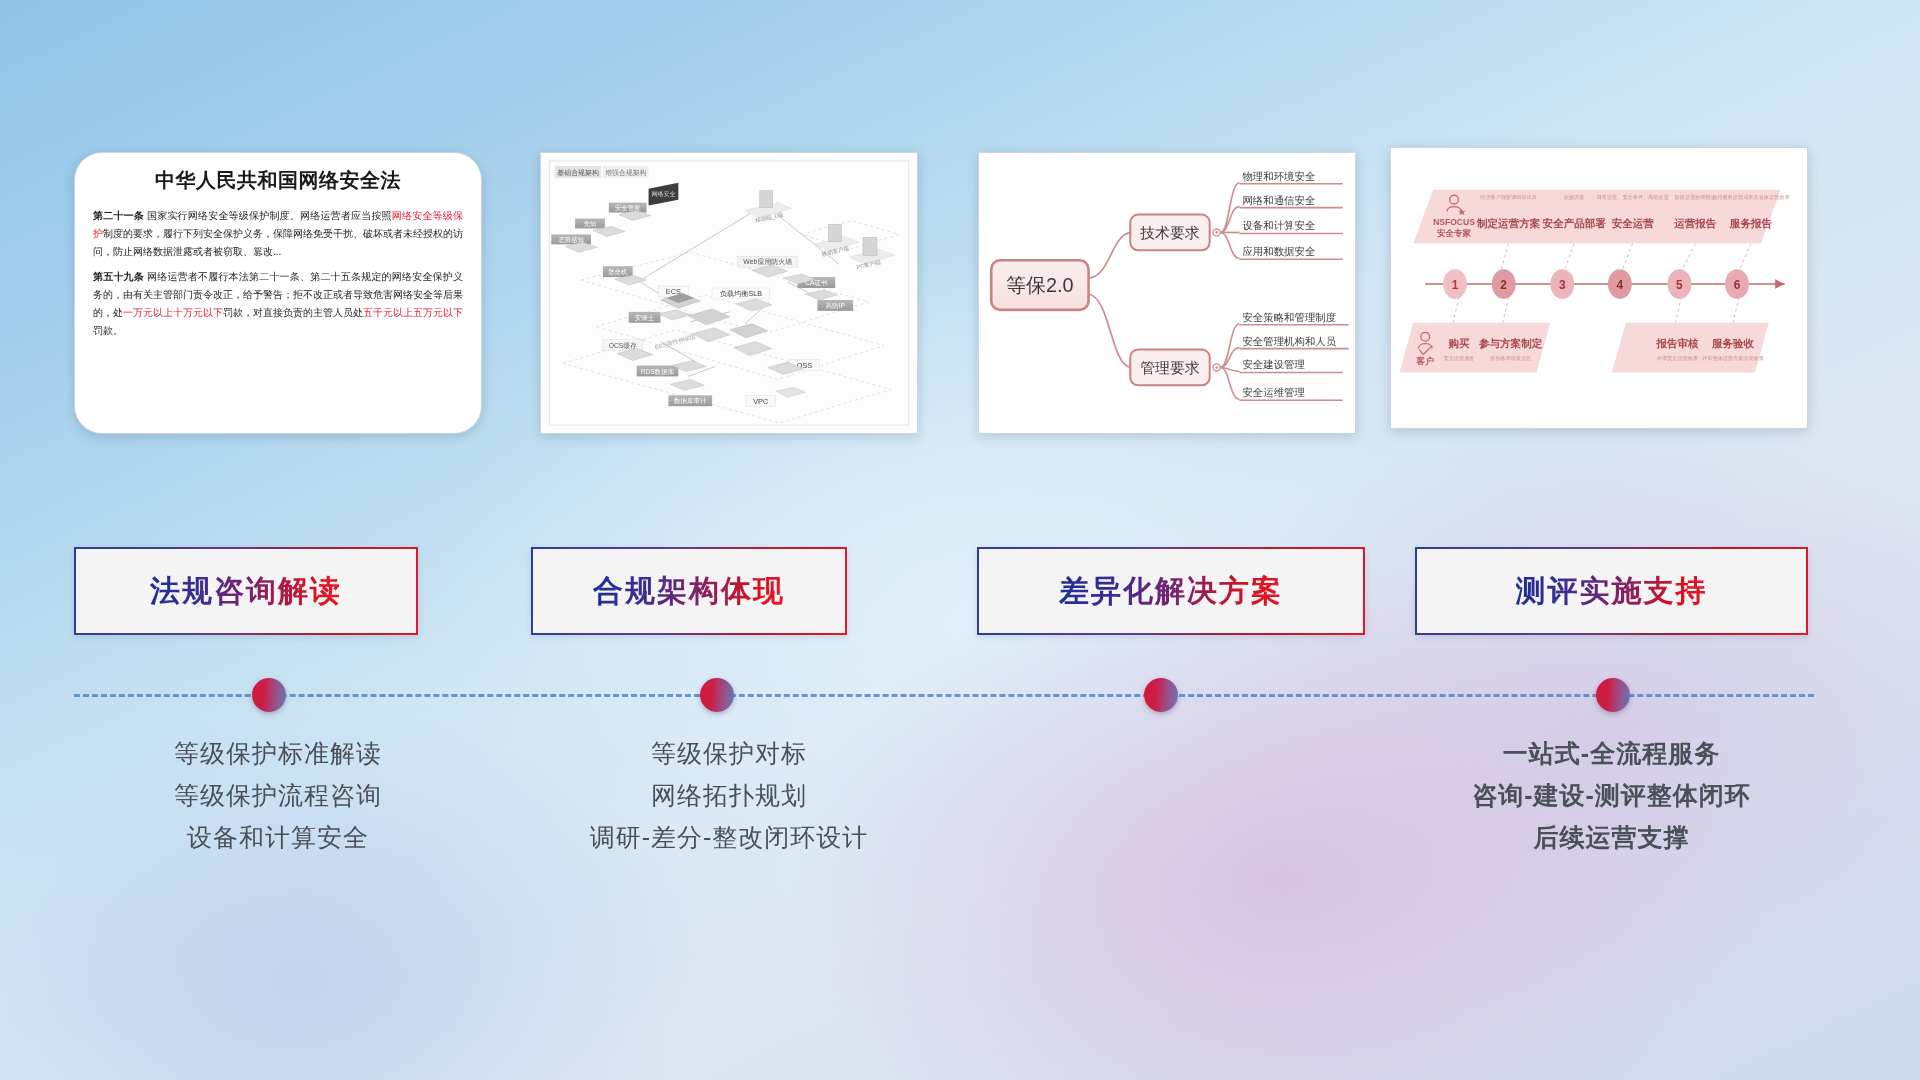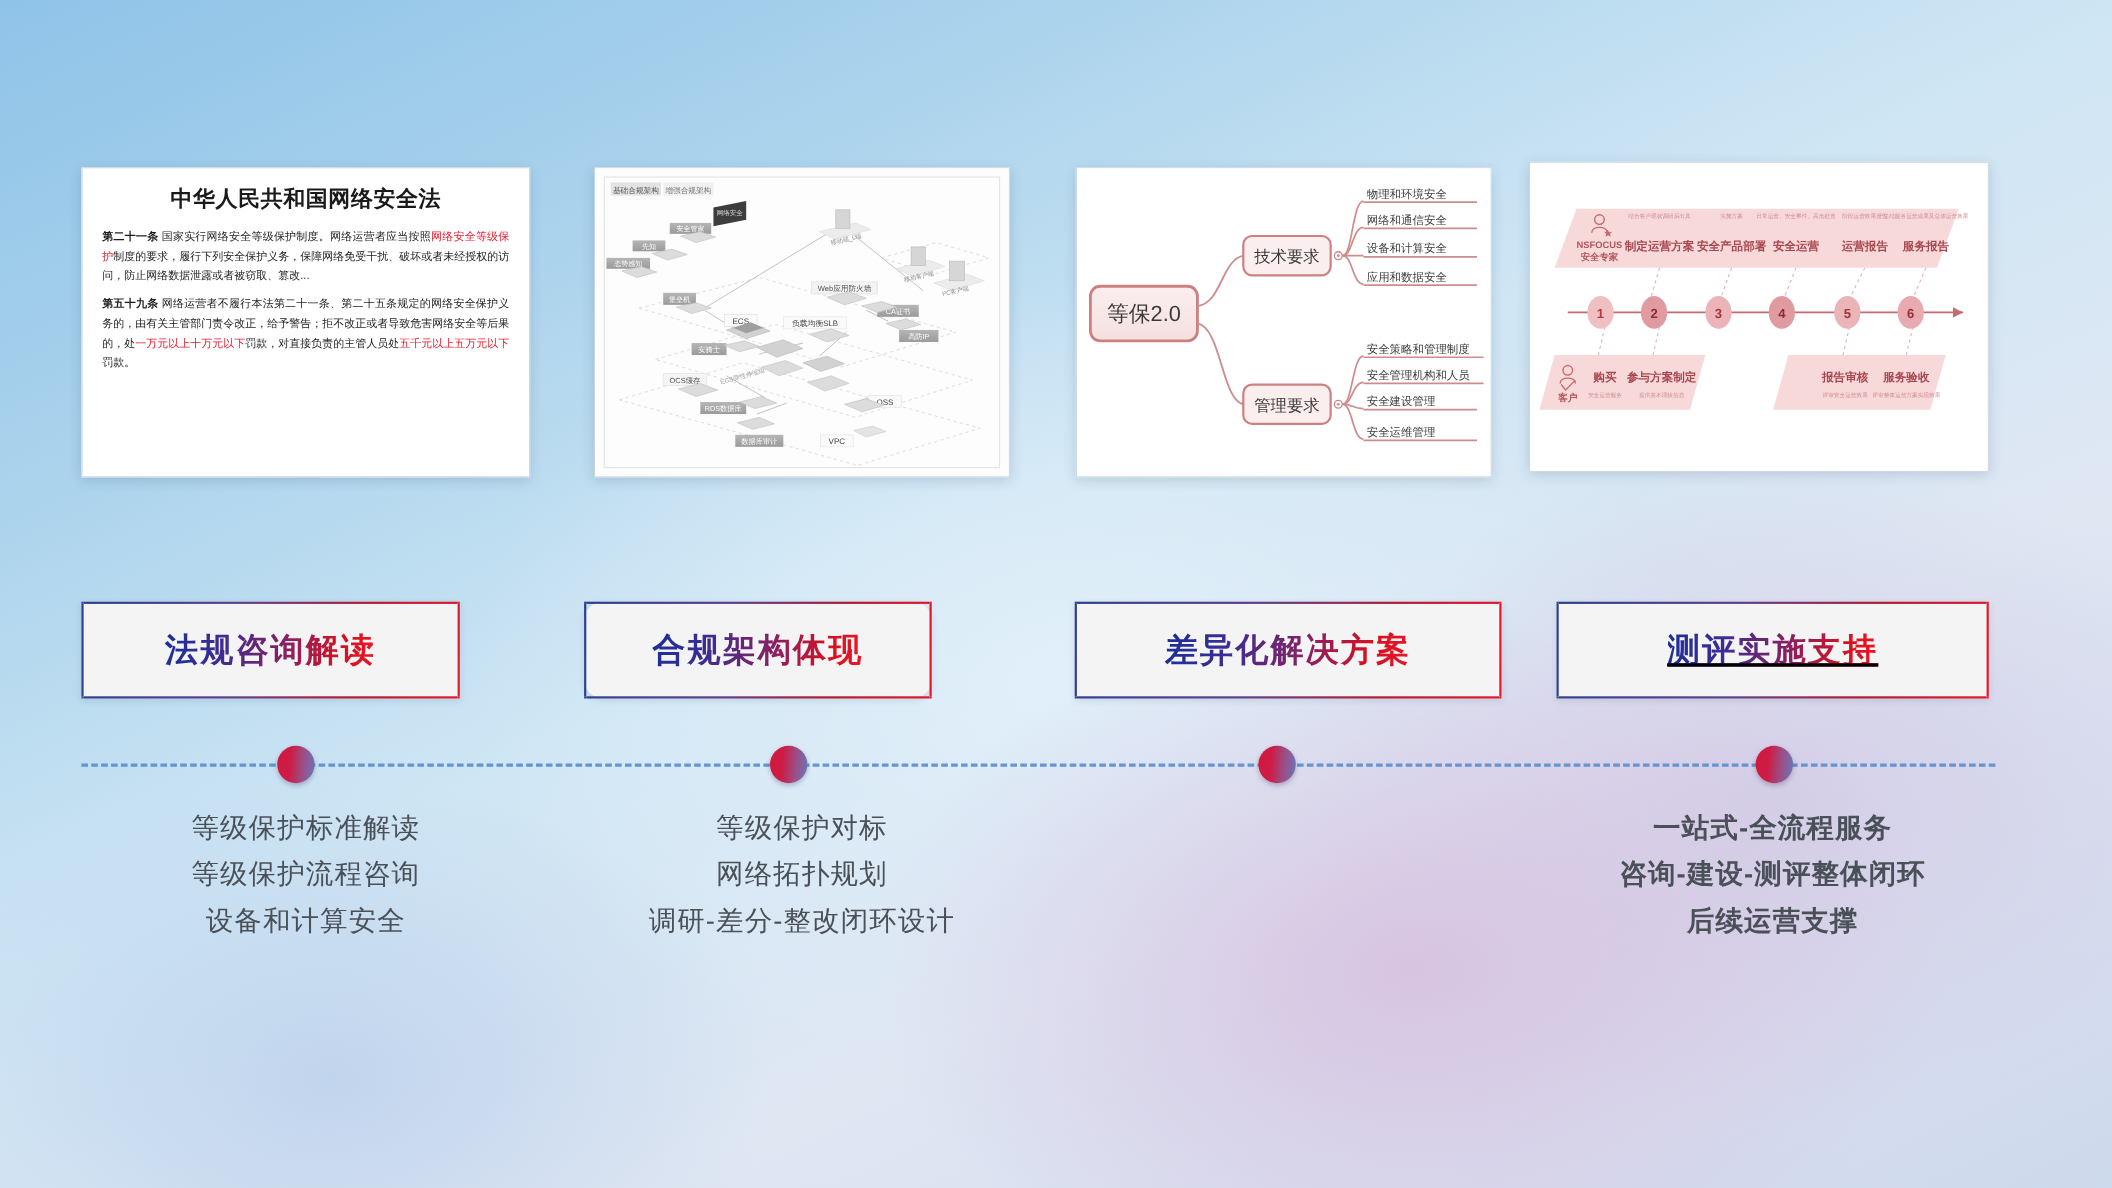--- a/index.html
+++ b/index.html
@@ -35,21 +35,21 @@
 
   .card {
     position: absolute;
     background: #ffffff;
     border: 1px solid #c9d6e2;
     box-shadow: 0 3px 11px rgba(40,70,110,0.20);
     overflow: hidden;
   }
 
   
-  #card-law { left: 74px; top: 152px; width: 408px; height: 282px; padding: 14px 18px 10px 18px; }
+  #card-law { left: 74px; top: 152px; width: 408px; height: 282px; padding: 14px 18px 10px 18px; border-radius: 28px; }
   .law-title {
     text-align: center;
     font-size: 20px;
     font-weight: 700;
     color: #1a1a1a;
     letter-spacing: 0.5px;
     margin-bottom: 13px;
   }
   .law-para {
     font-size: 10px;
@@ -96,23 +96,23 @@
     font-weight: 700;
     letter-spacing: 2px;
     background: linear-gradient(96deg, #1c2f9a 0%, #3b2d93 26%, #8a2060 58%, #d9101f 84%, #e8182a 100%);
     -webkit-background-clip: text;
     background-clip: text;
     color: transparent;
     -webkit-text-fill-color: transparent;
     white-space: nowrap;
   }
   #hbox-0 { left: 74px;   width: 344px; }
-  #hbox-1 { left: 531px;  width: 316px; border-radius: 17px; }
+  #hbox-1 { left: 531px;  width: 316px; }
   #hbox-2 { left: 977px;  width: 388px; }
-  #hbox-3 { left: 1415px; width: 393px; text-decoration: underline; }
+  #hbox-3 { left: 1415px; width: 393px; }
 
   
   #timeline {
     position: absolute;
     left: 0; top: 660px;
     width: 1920px; height: 60px;
   }
   #tl-line {
     position: absolute;
     left: 74px; top: 34px;

